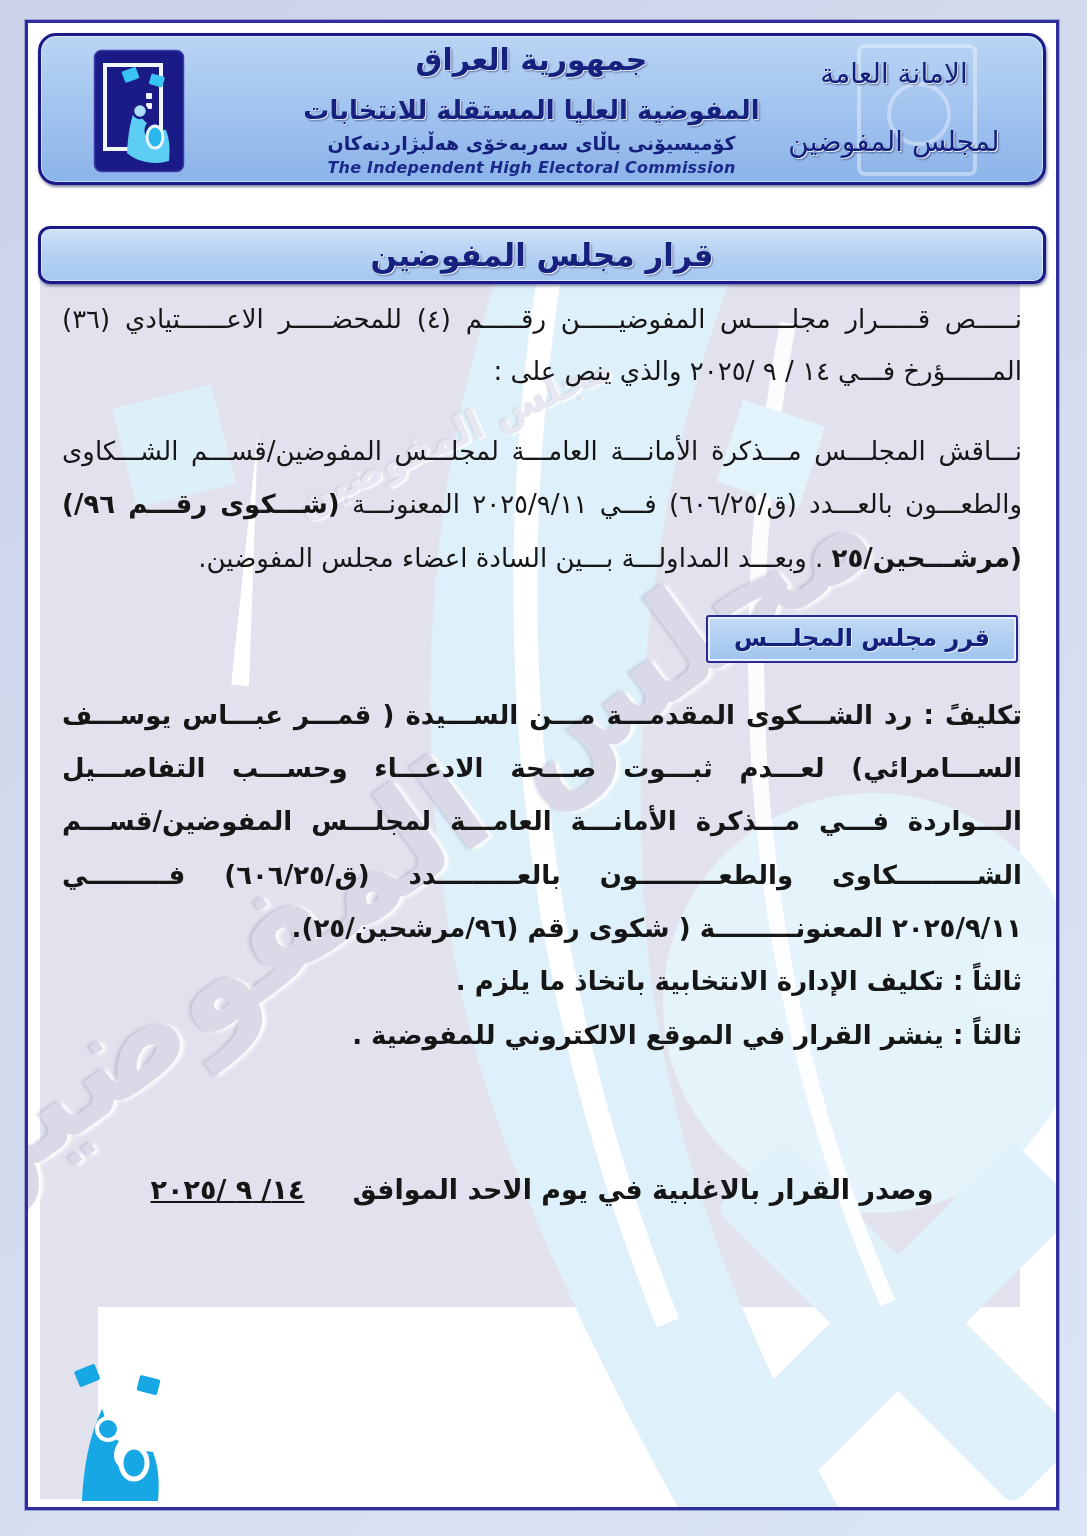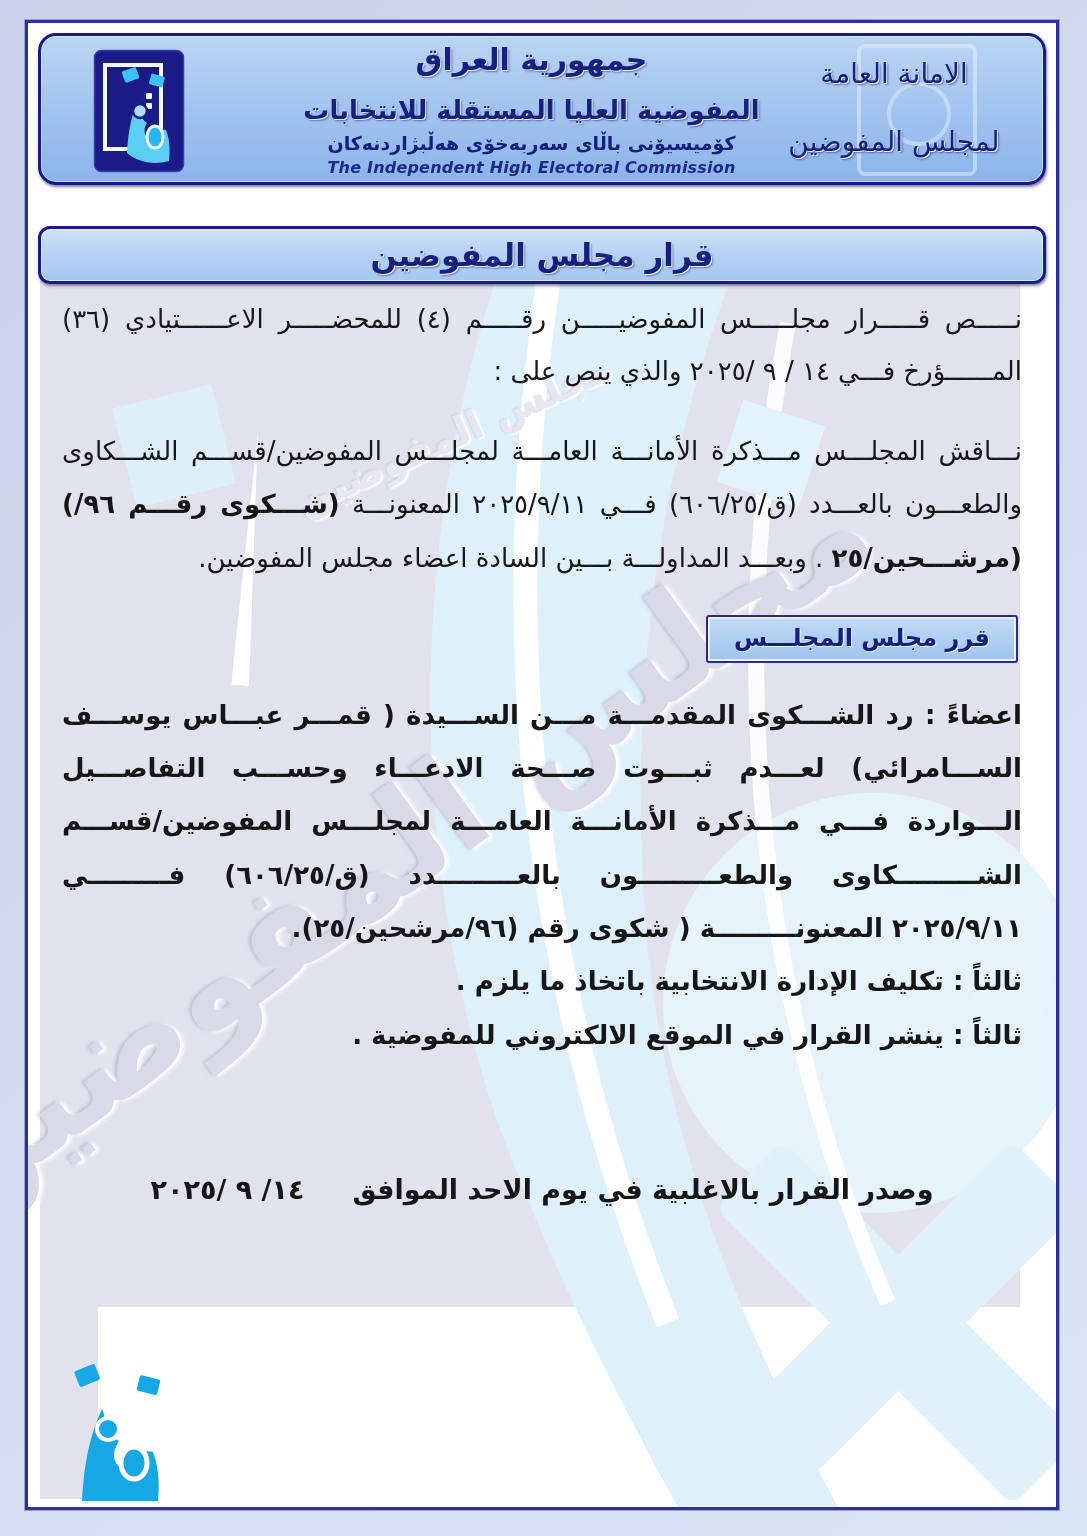--- a/index.html
+++ b/index.html
@@ -84,21 +84,21 @@
   .seg-bold { font-weight: bold; }
   .badge {
     margin: 30px 8px 0 0; width: fit-content; padding: 7px 26px 9px;
     background: linear-gradient(180deg,#c2daf5,#9fc4ee);
     border: 2px solid #2a2a96; box-shadow: inset 0 0 0 2px #e9f1fb; border-radius: 3px;
     font-size: 24px; font-weight: bold; color: #15207c; text-shadow: 1px 1px 0 rgba(255,255,255,.7);
   }
   .decisions { margin: 26px 4px 0 4px; font-size: 26px; font-weight: bold; line-height: 2.05; text-align: justify; }
   .decisions p { margin: 0; }
   .closing { margin-top: 112px; text-align: center; font-weight: bold; font-size: 27px; }
-  .closing .date { margin-right: 48px; }
+  .closing .date { margin-right: 48px; text-decoration: underline; }
   .footer-logo { position: absolute; left: 28px; bottom: 6px; width: 122px; height: 150px; z-index: 2; }
 </style>
 </head>
 <body>
 
 <div class="page">
   <div class="frame">
 
     <div class="watermark">
       <div class="wm-lav1"></div>
@@ -159,21 +159,21 @@
     </div>
 
     <div class="content">
       <p class="p-intro">نـــــص قـــــرار مجلـــــس المفوضيـــــن رقـــــم (٤) للمحضـــــر الاعــــــتيادي (٣٦) المــــــؤرخ فـــي ١٤ / ٩ /٢٠٢٥ والذي ينص على :</p>
 
       <p class="p-disc"><span>نـــاقش المجلـــس مـــذكرة الأمانـــة العامـــة لمجلـــس المفوضين/قســـم الشـــكاوى والطعـــون بالعـــدد ⁦(ق/٦٠٦/٢٥)⁩ فـــي ٢٠٢٥/٩/١١ المعنونـــة </span><span class="seg-bold">(شـــكوى رقـــم ⁦(٩٦/مرشـــحين/٢٥)⁩</span><span> . وبعـــد المداولـــة بـــين السادة اعضاء مجلس المفوضين.</span></p>
 
       <div class="badge">قرر مجلس المجلـــس</div>
 
       <div class="decisions">
-        <p><span>اعضاءً :</span> <span>رد الشـــكوى المقدمـــة مـــن الســـيدة ( قمـــر عبـــاس يوســـف الســـامرائي) لعـــدم ثبـــوت صـــحة الادعـــاء وحســـب التفاصـــيل الـــواردة فـــي مـــذكرة الأمانـــة العامـــة لمجلـــس المفوضين/قســـم الشـــــــــكاوى والطعـــــــــون بالعـــــــــدد ⁦(ق/٦٠٦/٢٥)⁩ فـــــــــي ٢٠٢٥/٩/١١ المعنونـــــــــة ( شكوى رقم ⁦(٩٦/مرشحين/٢٥)⁩.</span></p>
+        <p><span>تكليفً :</span> <span>رد الشـــكوى المقدمـــة مـــن الســـيدة ( قمـــر عبـــاس يوســـف الســـامرائي) لعـــدم ثبـــوت صـــحة الادعـــاء وحســـب التفاصـــيل الـــواردة فـــي مـــذكرة الأمانـــة العامـــة لمجلـــس المفوضين/قســـم الشـــــــــكاوى والطعـــــــــون بالعـــــــــدد ⁦(ق/٦٠٦/٢٥)⁩ فـــــــــي ٢٠٢٥/٩/١١ المعنونـــــــــة ( شكوى رقم ⁦(٩٦/مرشحين/٢٥)⁩.</span></p>
         <p><span>ثالثاً :</span> <span>تكليف الإدارة الانتخابية باتخاذ ما يلزم .</span></p>
         <p><span>ثالثاً :</span> <span>ينشر القرار في الموقع الالكتروني للمفوضية .</span></p>
       </div>
 
       <div class="closing"><span>وصدر القرار بالاغلبية في يوم الاحد الموافق</span><span class="date">١٤/ ٩ /٢٠٢٥</span></div>
     </div>
 
     <svg class="footer-logo" viewBox="0 0 122 150">
       <g transform="rotate(-22 31 24)">
           <rect x="20" y="16" width="22" height="17" rx="2" fill="#18a7e5"></rect>

